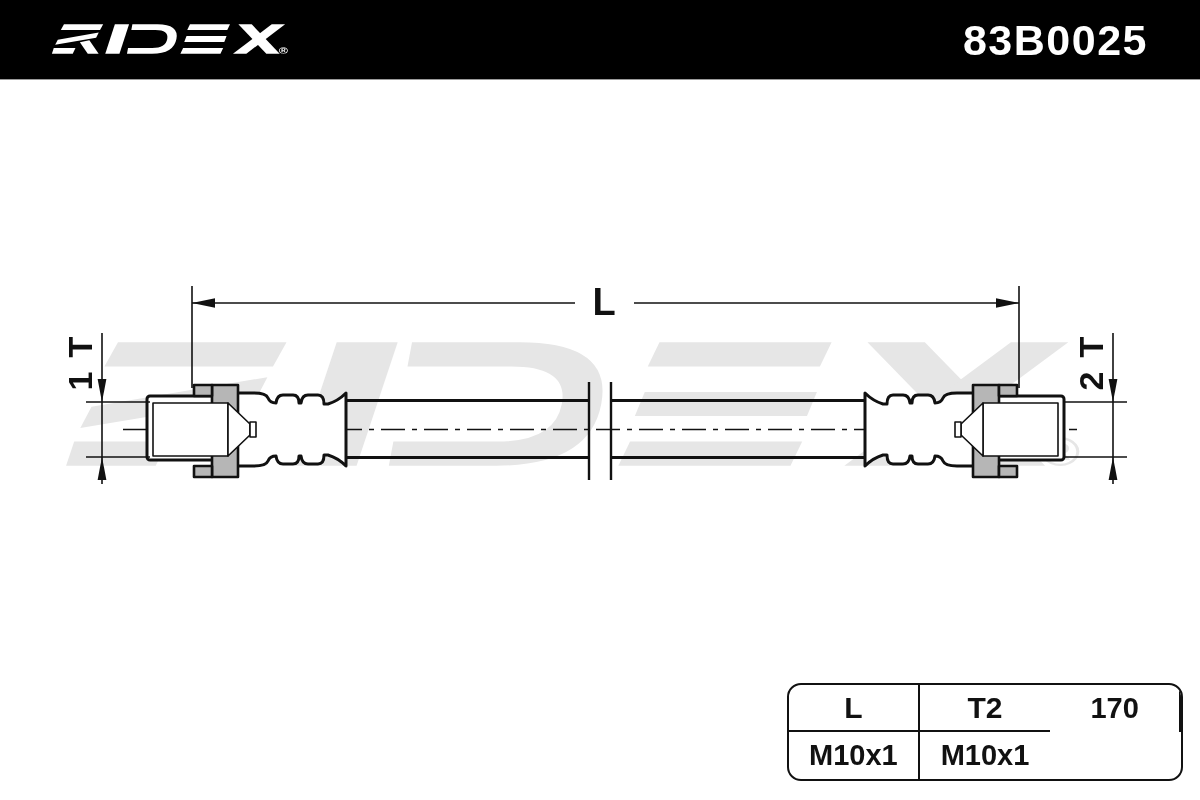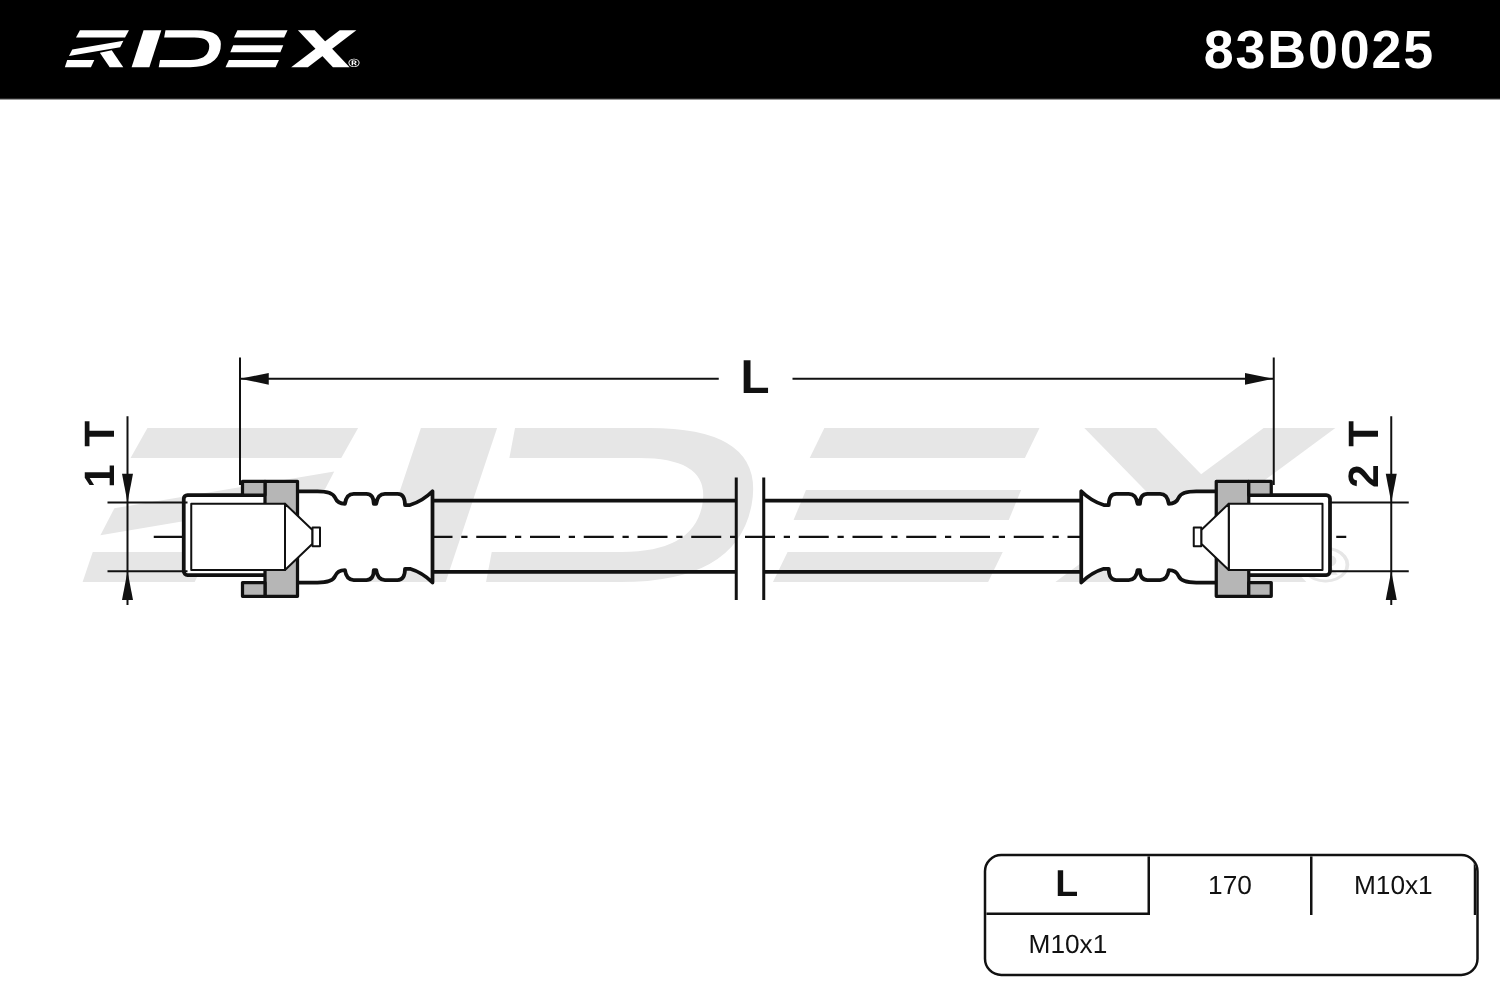--- a/index.html
+++ b/index.html
@@ -26,21 +26,21 @@
                     line-height:34px;width:44px;height:34px;text-align:center;}
   .label-T1{left:58px;top:330px;}
   .label-T2{left:1069px;top:330px;}
 
   
   .spec-table{position:absolute;left:787px;top:683px;width:396px;height:98px;
               border:2px solid #111;border-radius:14px;overflow:hidden;box-sizing:border-box;
               display:grid;grid-template-columns:1fr 1fr 1fr;grid-template-rows:1fr 1fr;
               background:#fff;color:#111;}
   .spec-cell{display:flex;align-items:center;justify-content:center;
-             border-right:2px solid #111;font-size:21px;}
+             border-right:2px solid #111;font-size:29px;font-weight:bold;}
   .spec-cell.last{border-right:none;}
   .spec-cell.hdr{border-bottom:2px solid #111;font-weight:bold;font-size:30px;}
 </style>
 </head>
 <body>
 
 <div class="page">
 
   <header class="header">
     <svg class="logo-svg" viewBox="0 0 580 100" preserveAspectRatio="none" aria-hidden="false">
@@ -149,18 +149,19 @@
       <span class="rchar">T</span>
       <span class="rchar">1</span>
     </div>
   <div class="rot-label label-T2">
       <span class="rchar">T</span>
       <span class="rchar">2</span>
     </div>
 
   <div class="spec-table">
     <div class="spec-cell hdr">L</div>
+    <div class="spec-cell hdr last">T2</div>
     <div class="spec-cell">170</div>
     <div class="spec-cell">M10x1</div>
     <div class="spec-cell last">M10x1</div>
   </div>
 
 </div>
 
 </body></html>

